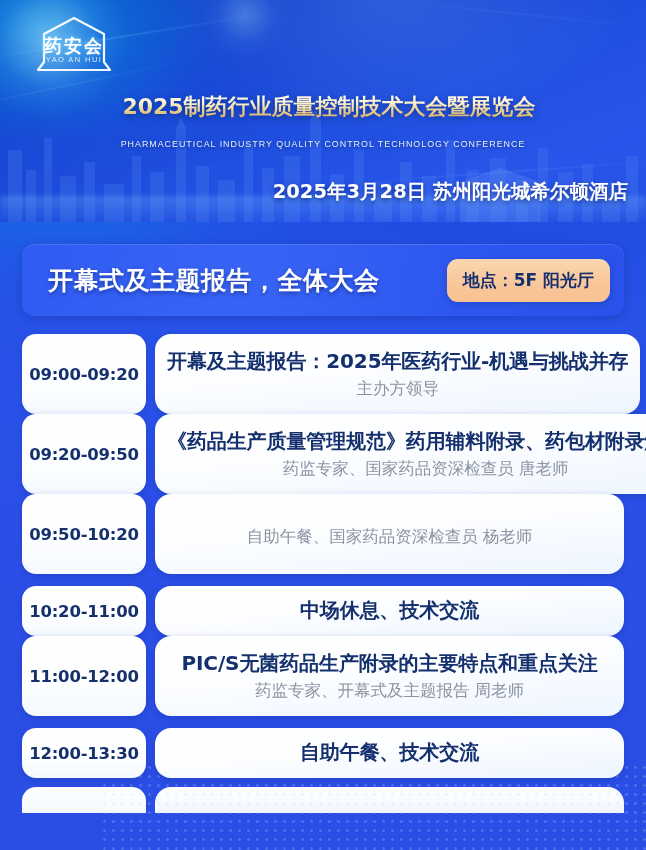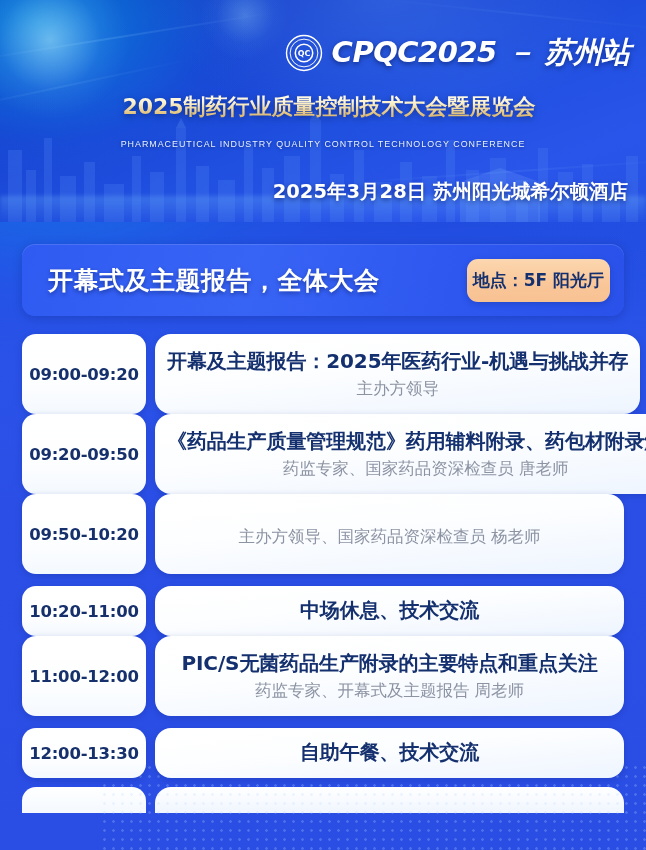--- a/index.html
+++ b/index.html
@@ -152,21 +152,21 @@
     letter-spacing:0.5px;
     text-shadow:0 2px 4px rgba(0,15,70,.45);
     white-space:nowrap;
   }
   .venue-badge{
     margin-left:auto;
     background:linear-gradient(180deg,#fcd7af 0%,#f9c79a 55%,#f8c192 100%);
     color:#14306e;
     font-size:17px; font-weight:bold;
     font-family:"DejaVu Sans","Liberation Sans",sans-serif;
-    padding:10px 6px;
+    padding:10px 16px;
     border-radius:11px;
     white-space:nowrap;
     box-shadow:0 2px 6px rgba(0,20,80,.22);
   }
 
   .rows{ display:flex; flex-direction:column; position:relative; z-index:2; }
   .row{ display:flex; gap:9px; align-items:stretch; }
   .time-chip{
     flex:0 0 124px;
     background:linear-gradient(180deg,#ffffff 0%,#fdfeff 60%,#f4f9ff 100%);
@@ -270,30 +270,28 @@
         </g>
         <g fill="#8fc4ff" opacity="0.30">
           <polygon points="460,72 500,58 540,72 540,112 460,112"></polygon>
           <polygon points="176,18 181,8 186,18"></polygon>
           <polygon points="310,10 315,0 320,10"></polygon>
         </g>
       </svg>
     </div>
     <div class="hero-floor"></div>
 
-
-    <div class="cpqc">
-      <svg class="qc-badge" viewBox="0 0 40 40">
-        <circle cx="20" cy="20" r="18.4" fill="none" stroke="#ffffff" stroke-width="1.5"></circle>
-        <circle cx="20" cy="20" r="14.6" fill="none" stroke="#ffffff" stroke-width="1"></circle>
-        <circle cx="20" cy="20" r="9.2" fill="none" stroke="#ffffff" stroke-width="1.6"></circle>
-        <text x="20" y="23.6" text-anchor="middle" font-size="8.4" font-weight="bold" fill="#ffffff" font-family="DejaVu Sans, sans-serif">QC</text>
+    <div class="logo">
+      <svg viewBox="0 0 104 62">
+        <path d="M16 56 L22 48 L22 20 L52 4 L82 20 L82 48 L88 56 Z" fill="none" stroke="#ffffff" stroke-width="2.2" stroke-linejoin="round" stroke-linecap="round" opacity="0.95"></path>
       </svg>
-      <div class="cpqc-text" style="font-size: 29px;">CPQC2025 － 苏州站</div>
+      <div class="logo-cn">药安会</div>
+      <div class="logo-en">YAO AN HUI</div>
     </div>
+
 
     <div class="title-cn" style="font-size: 22px;">2025制药行业质量控制技术大会暨展览会</div>
     <div class="title-en" style="font-size: 8.9px;">PHARMACEUTICAL  INDUSTRY  QUALITY  CONTROL  TECHNOLOGY  CONFERENCE</div>
     <div class="datetime" style="font-size: 19.5px;">2025年3月28日  苏州阳光城希尔顿酒店</div>
   </div>
 
   <div class="body-wrap">
     <div class="dotpattern"></div>
 
     <div class="section-header">
@@ -312,21 +310,21 @@
         <div class="row tall">
           <div class="time-chip">09:20-09:50</div>
           <div class="content-card">
             <div class="card-title">《药品生产质量管理规范》药用辅料附录、药包材附录解析</div>
             <div class="card-speaker">药监专家、国家药品资深检查员 唐老师</div>
           </div>
         </div>
         <div class="row tall">
           <div class="time-chip">09:50-10:20</div>
           <div class="content-card">
-            <div class="card-speaker">主办方领导、国家药品资深检查员 杨老师</div>
+            <div class="card-speaker">自助午餐、国家药品资深检查员 杨老师</div>
           </div>
         </div>
         <div class="row short">
           <div class="time-chip">10:20-11:00</div>
           <div class="content-card">
             <div class="card-title">中场休息、技术交流</div>
           </div>
         </div>
         <div class="row tall">
           <div class="time-chip">11:00-12:00</div>

